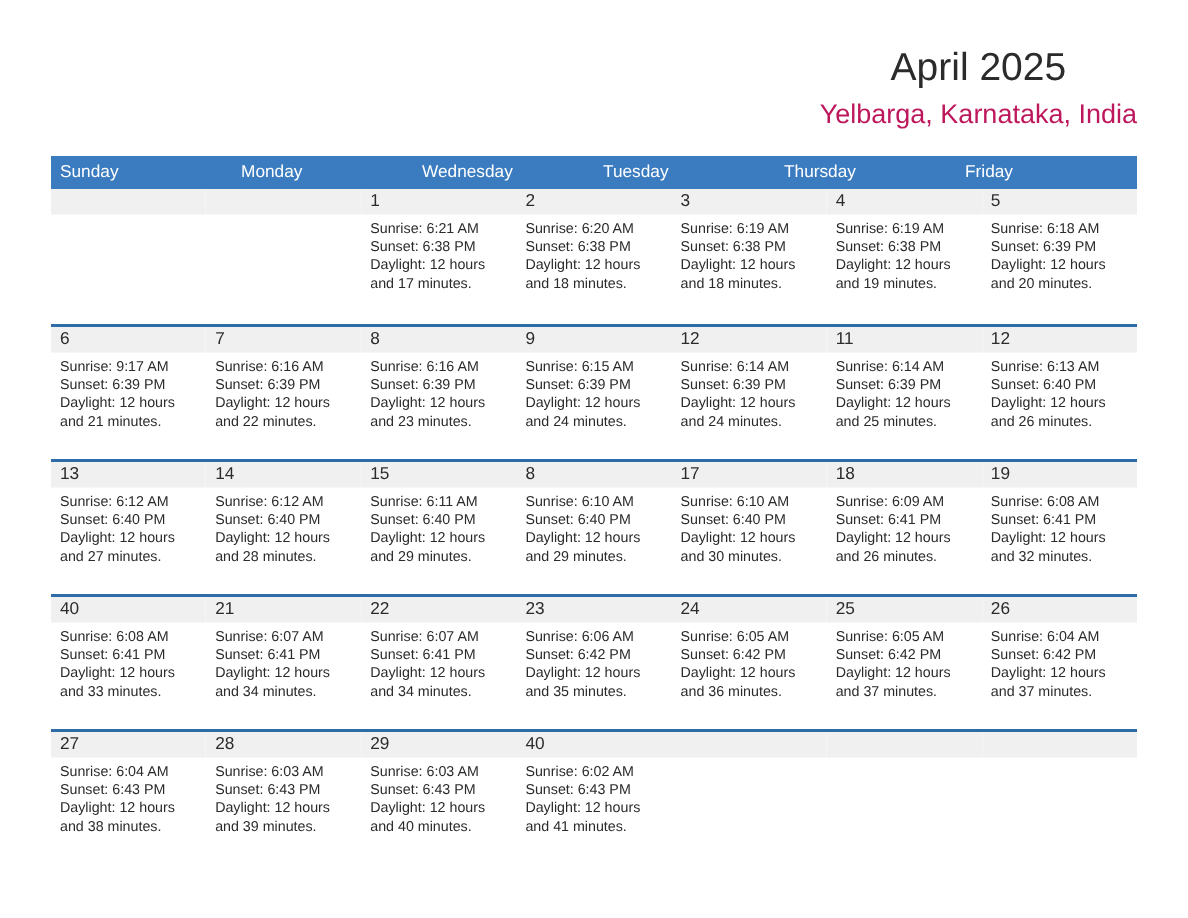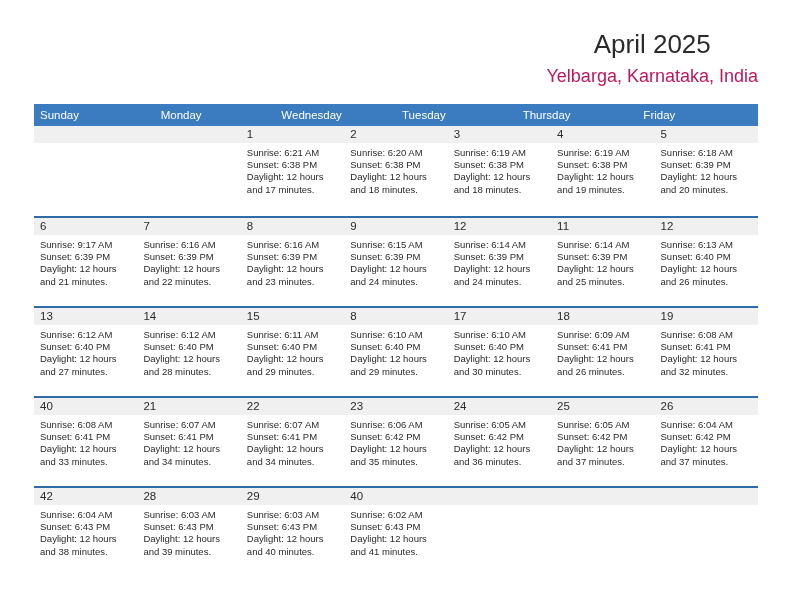--- a/index.html
+++ b/index.html
@@ -446,21 +446,21 @@
               <div>Sunrise: 6:04 AM</div>
               <div>Sunset: 6:42 PM</div>
               <div>Daylight: 12 hours</div>
               <div>and 37 minutes.</div>
             </div>
           </div>
         </div>
         <div class="week-row week">
           <div class="day-cell">
             <div class="datestrip"></div>
-            <div class="daynum">42</div>
+            <div class="daynum">27</div>
             <div class="info">
               <div>Sunrise: 6:04 AM</div>
               <div>Sunset: 6:43 PM</div>
               <div>Daylight: 12 hours</div>
               <div>and 38 minutes.</div>
             </div>
           </div>
           <div class="day-cell">
             <div class="datestrip"></div>
             <div class="daynum">28</div>

